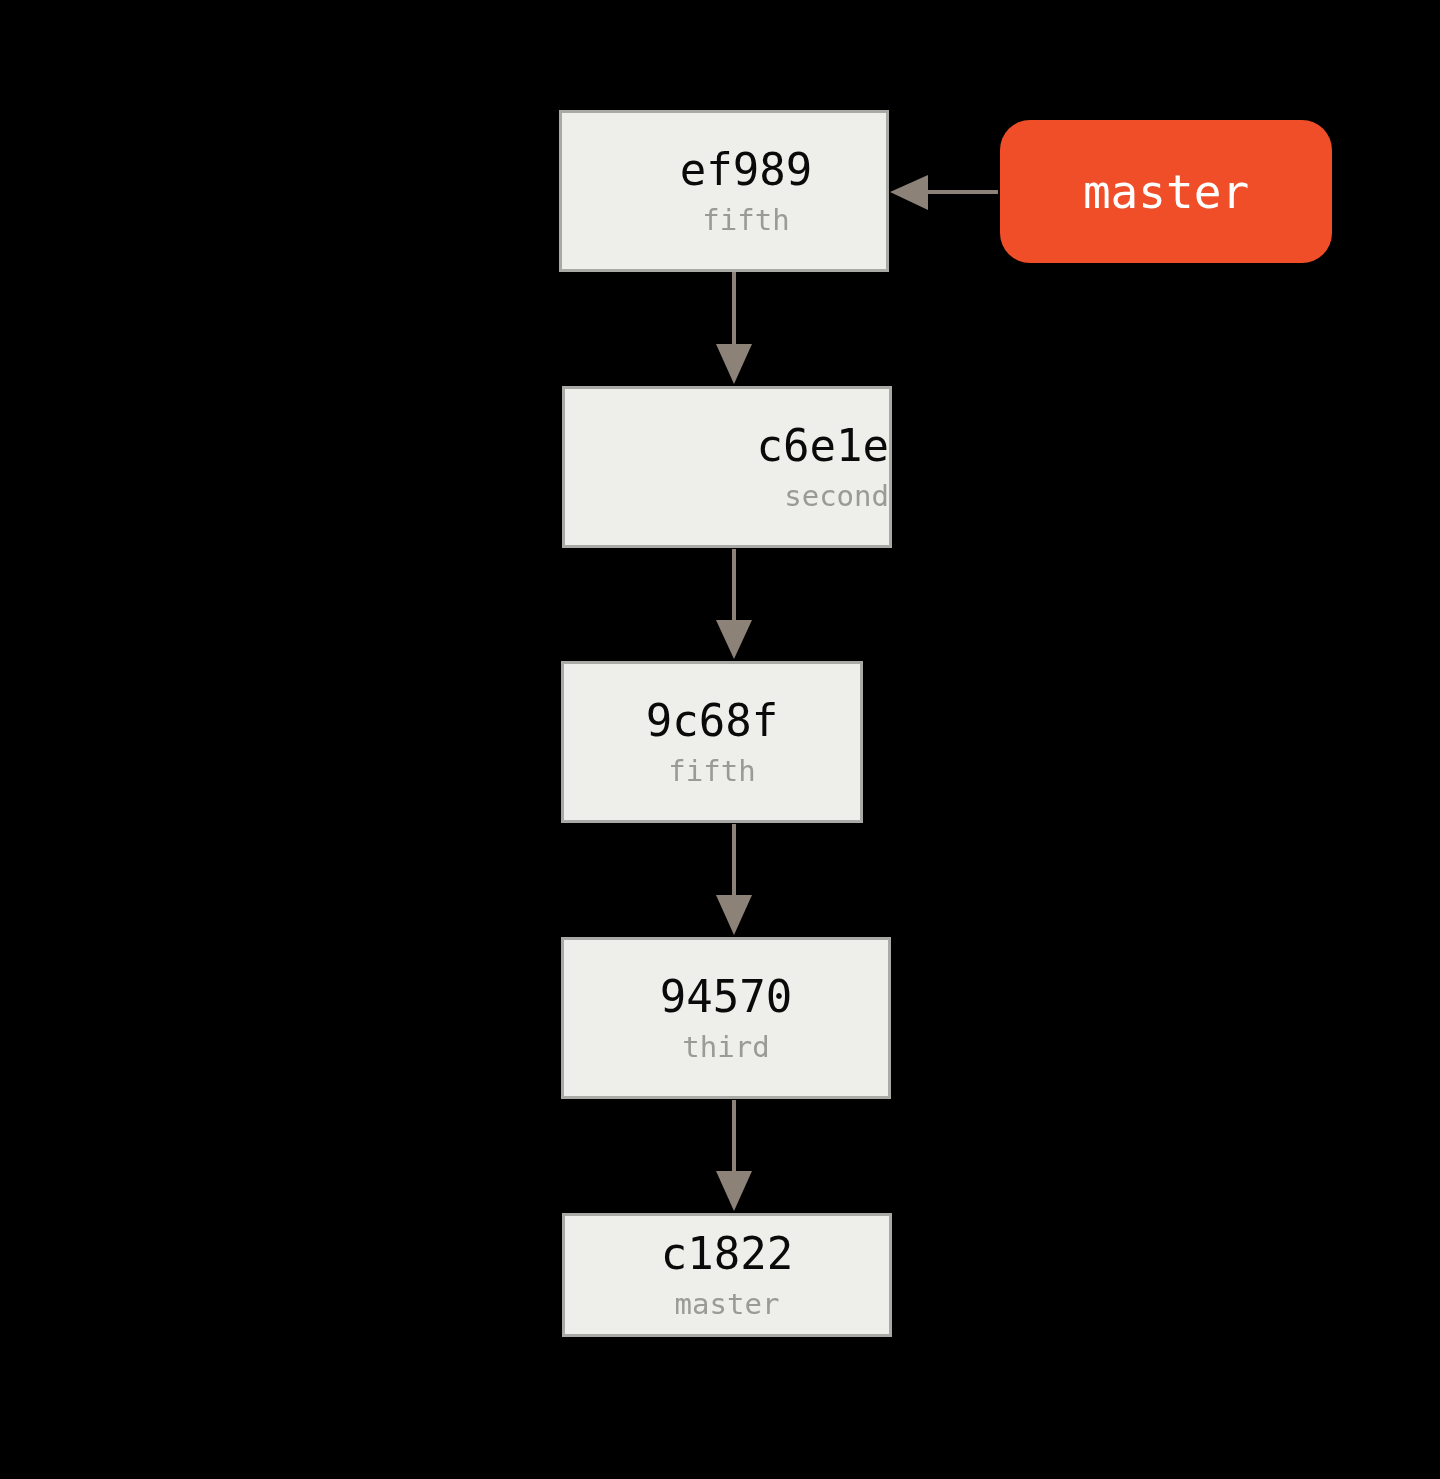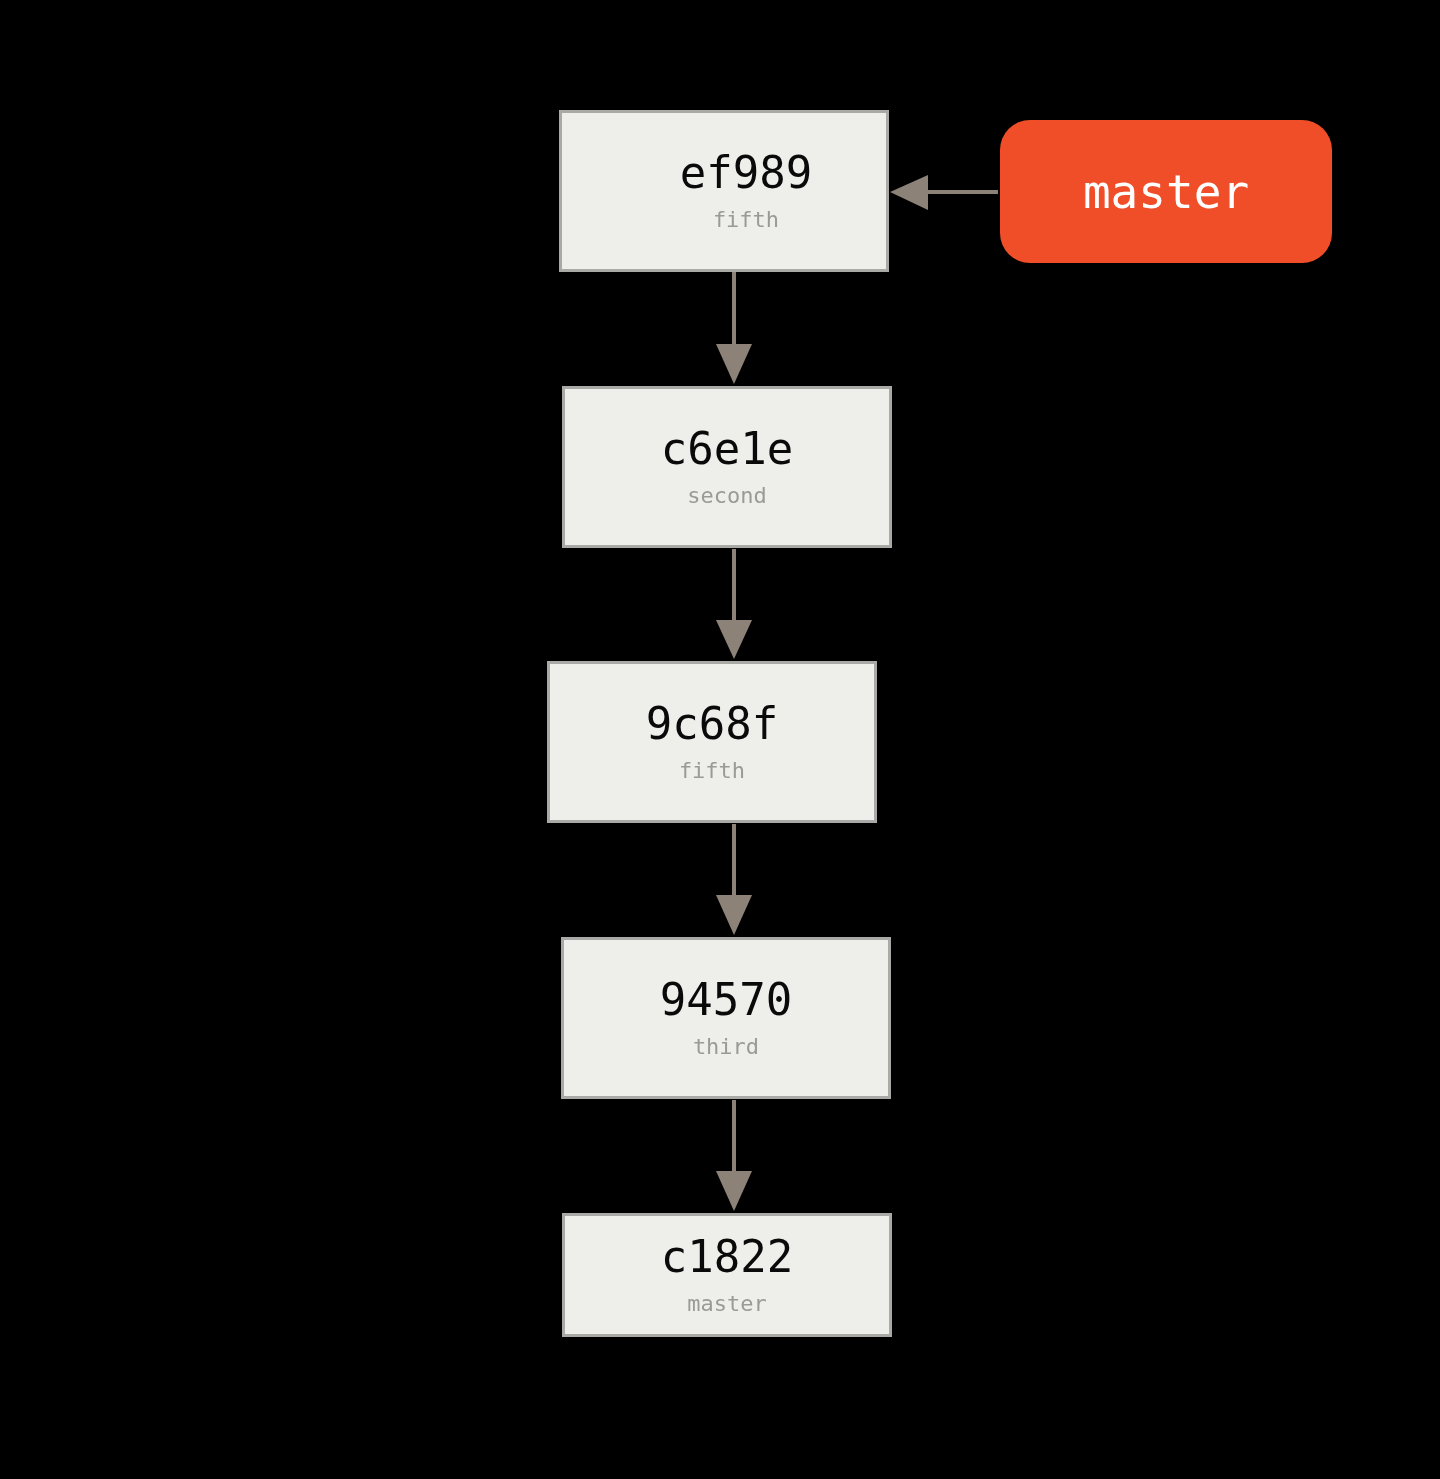--- a/index.html
+++ b/index.html
@@ -42,21 +42,21 @@
   .commit-hash {
     font-family: "DejaVu Sans Mono", "Liberation Mono", monospace;
     font-size: 44px;
     line-height: 1.0;
     color: #0a0a0a;
     letter-spacing: 0px;
     margin-bottom: 14px;
   }
   .commit-label {
     font-family: "DejaVu Sans Mono", "Liberation Mono", monospace;
-    font-size: 22px;
+    font-size: 29px;
     line-height: 1.0;
     color: #9a9a96;
   }
 
   
   .branch-ref {
     position: absolute;
     box-sizing: border-box;
     display: flex;
     align-items: center;
@@ -113,26 +113,26 @@
       <line x1="998" y1="192" x2="928" y2="192" stroke="#8d8278" stroke-width="4"></line>
       <polygon points="928,175 928,210 890,192" fill="#8d8278"></polygon>
     </g>
   </svg>
 
   <div class="commit-node" style="left:559px; top:110px; width:330px; height:162px;padding-left:44px;">
     <div class="commit-hash">ef989</div>
     <div class="commit-label">fifth</div>
   </div>
 
-  <div class="commit-node" style="left:562px; top:386px; width:330px; height:162px;">
+  <div class="commit-node" style="left:562px; top:386px; width:330px; height:162px;align-items:flex-end;">
     <div class="commit-hash">c6e1e</div>
     <div class="commit-label">second</div>
   </div>
 
-  <div class="commit-node" style="left:547px; top:661px; width:330px; height:162px;">
+  <div class="commit-node" style="left:561px; top:661px; width:302px; height:162px;">
     <div class="commit-hash">9c68f</div>
     <div class="commit-label">fifth</div>
   </div>
 
   <div class="commit-node" style="left:561px; top:937px; width:330px; height:162px;justify-content:center;">
     <div class="commit-hash">94570</div>
     <div class="commit-label">third</div>
   </div>
 
   <div class="commit-node" style="left:562px; top:1213px; width:330px; height:124px;">

